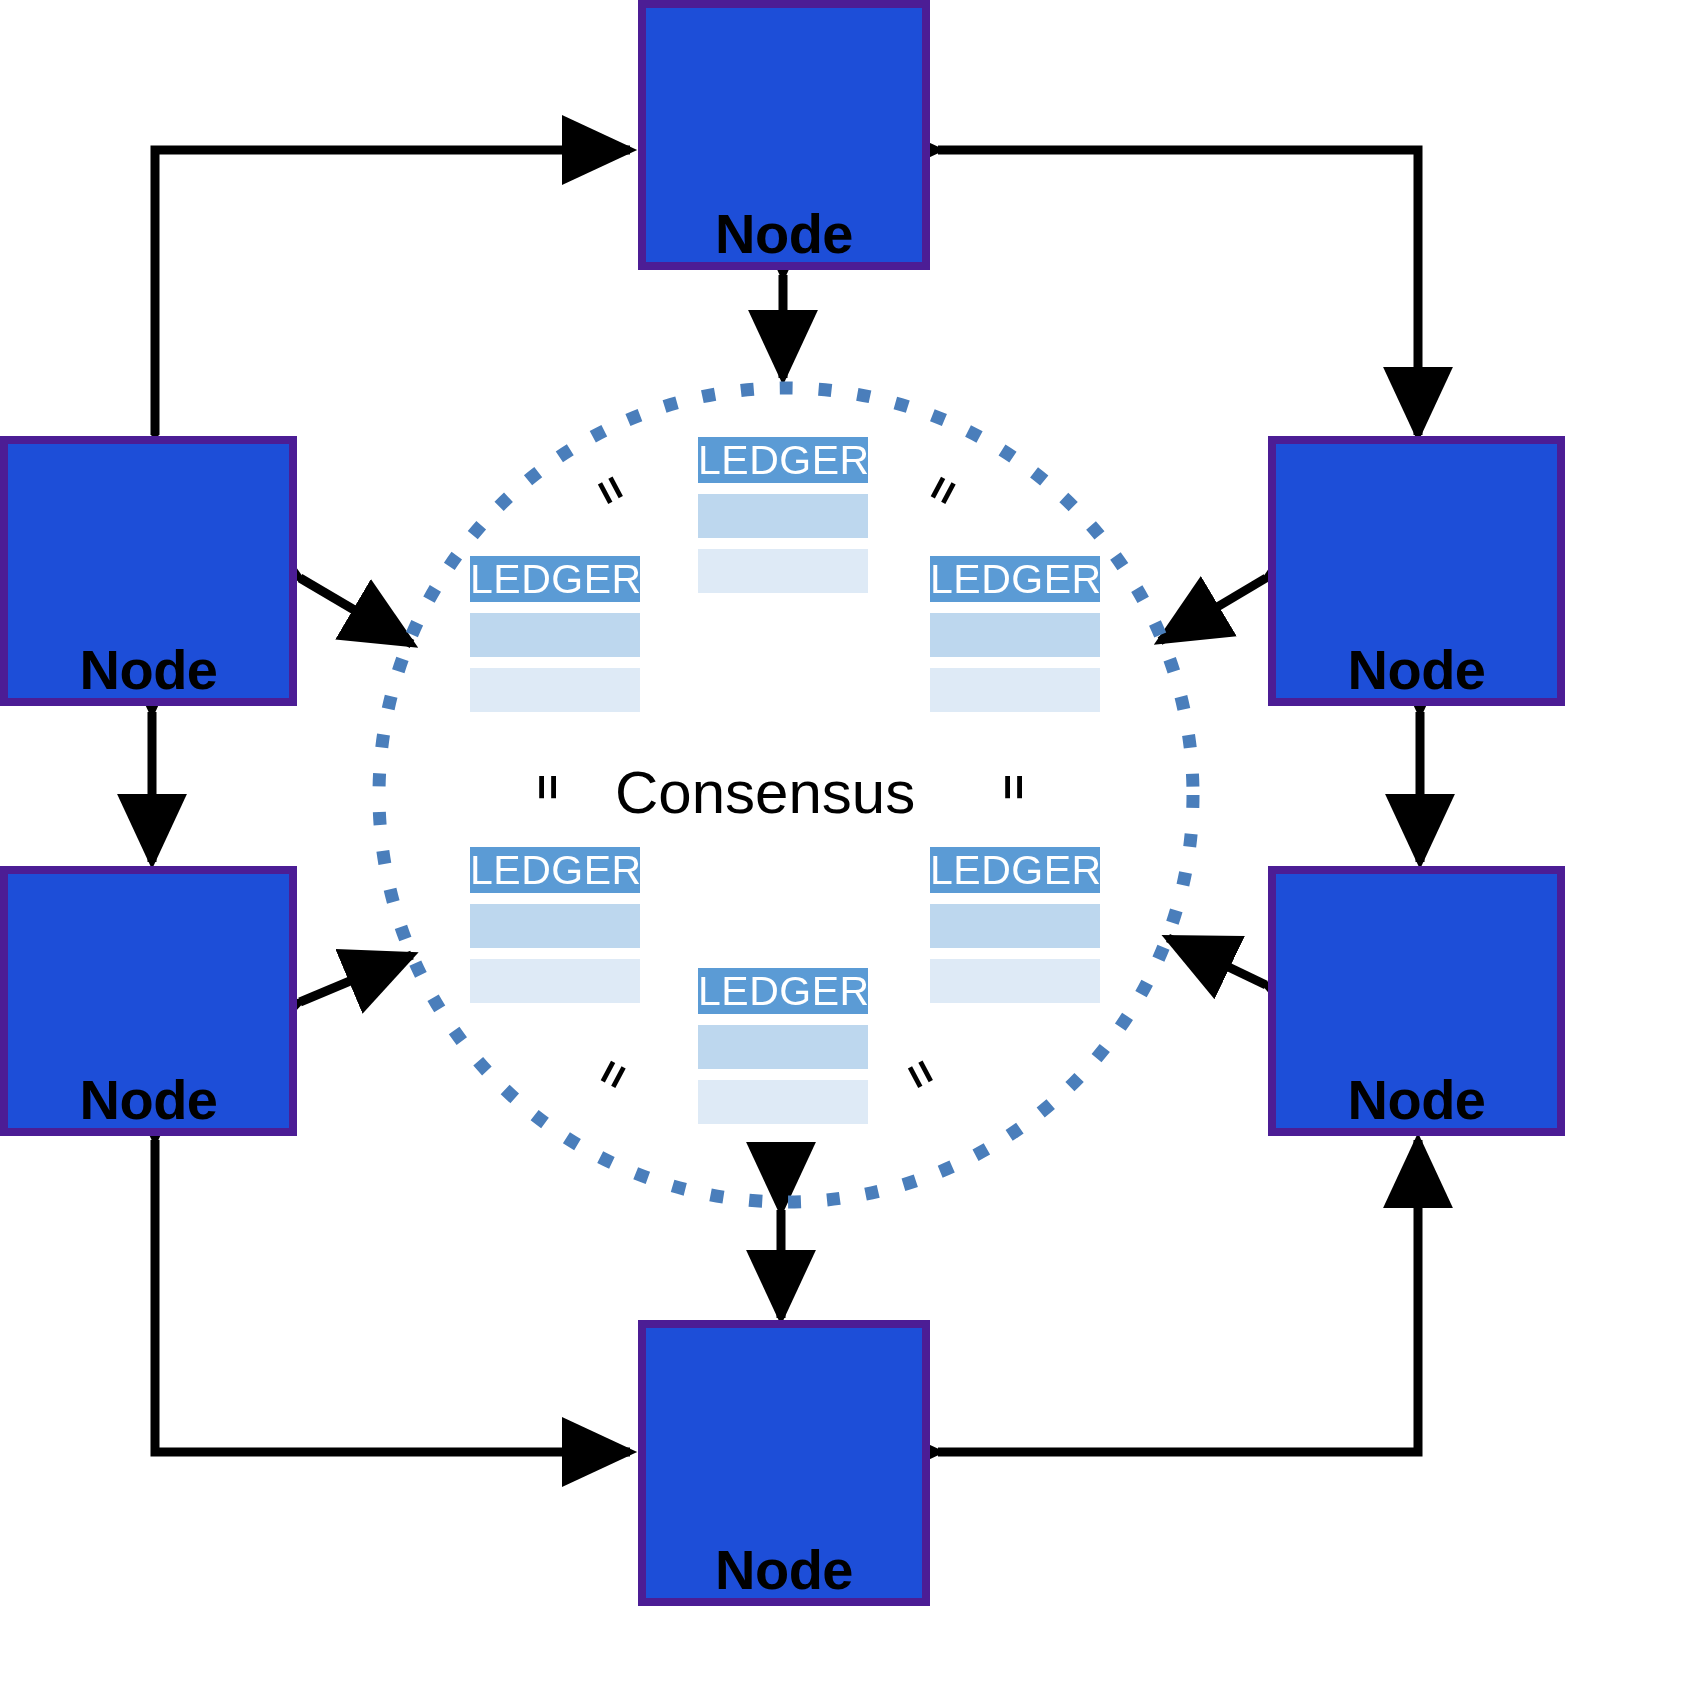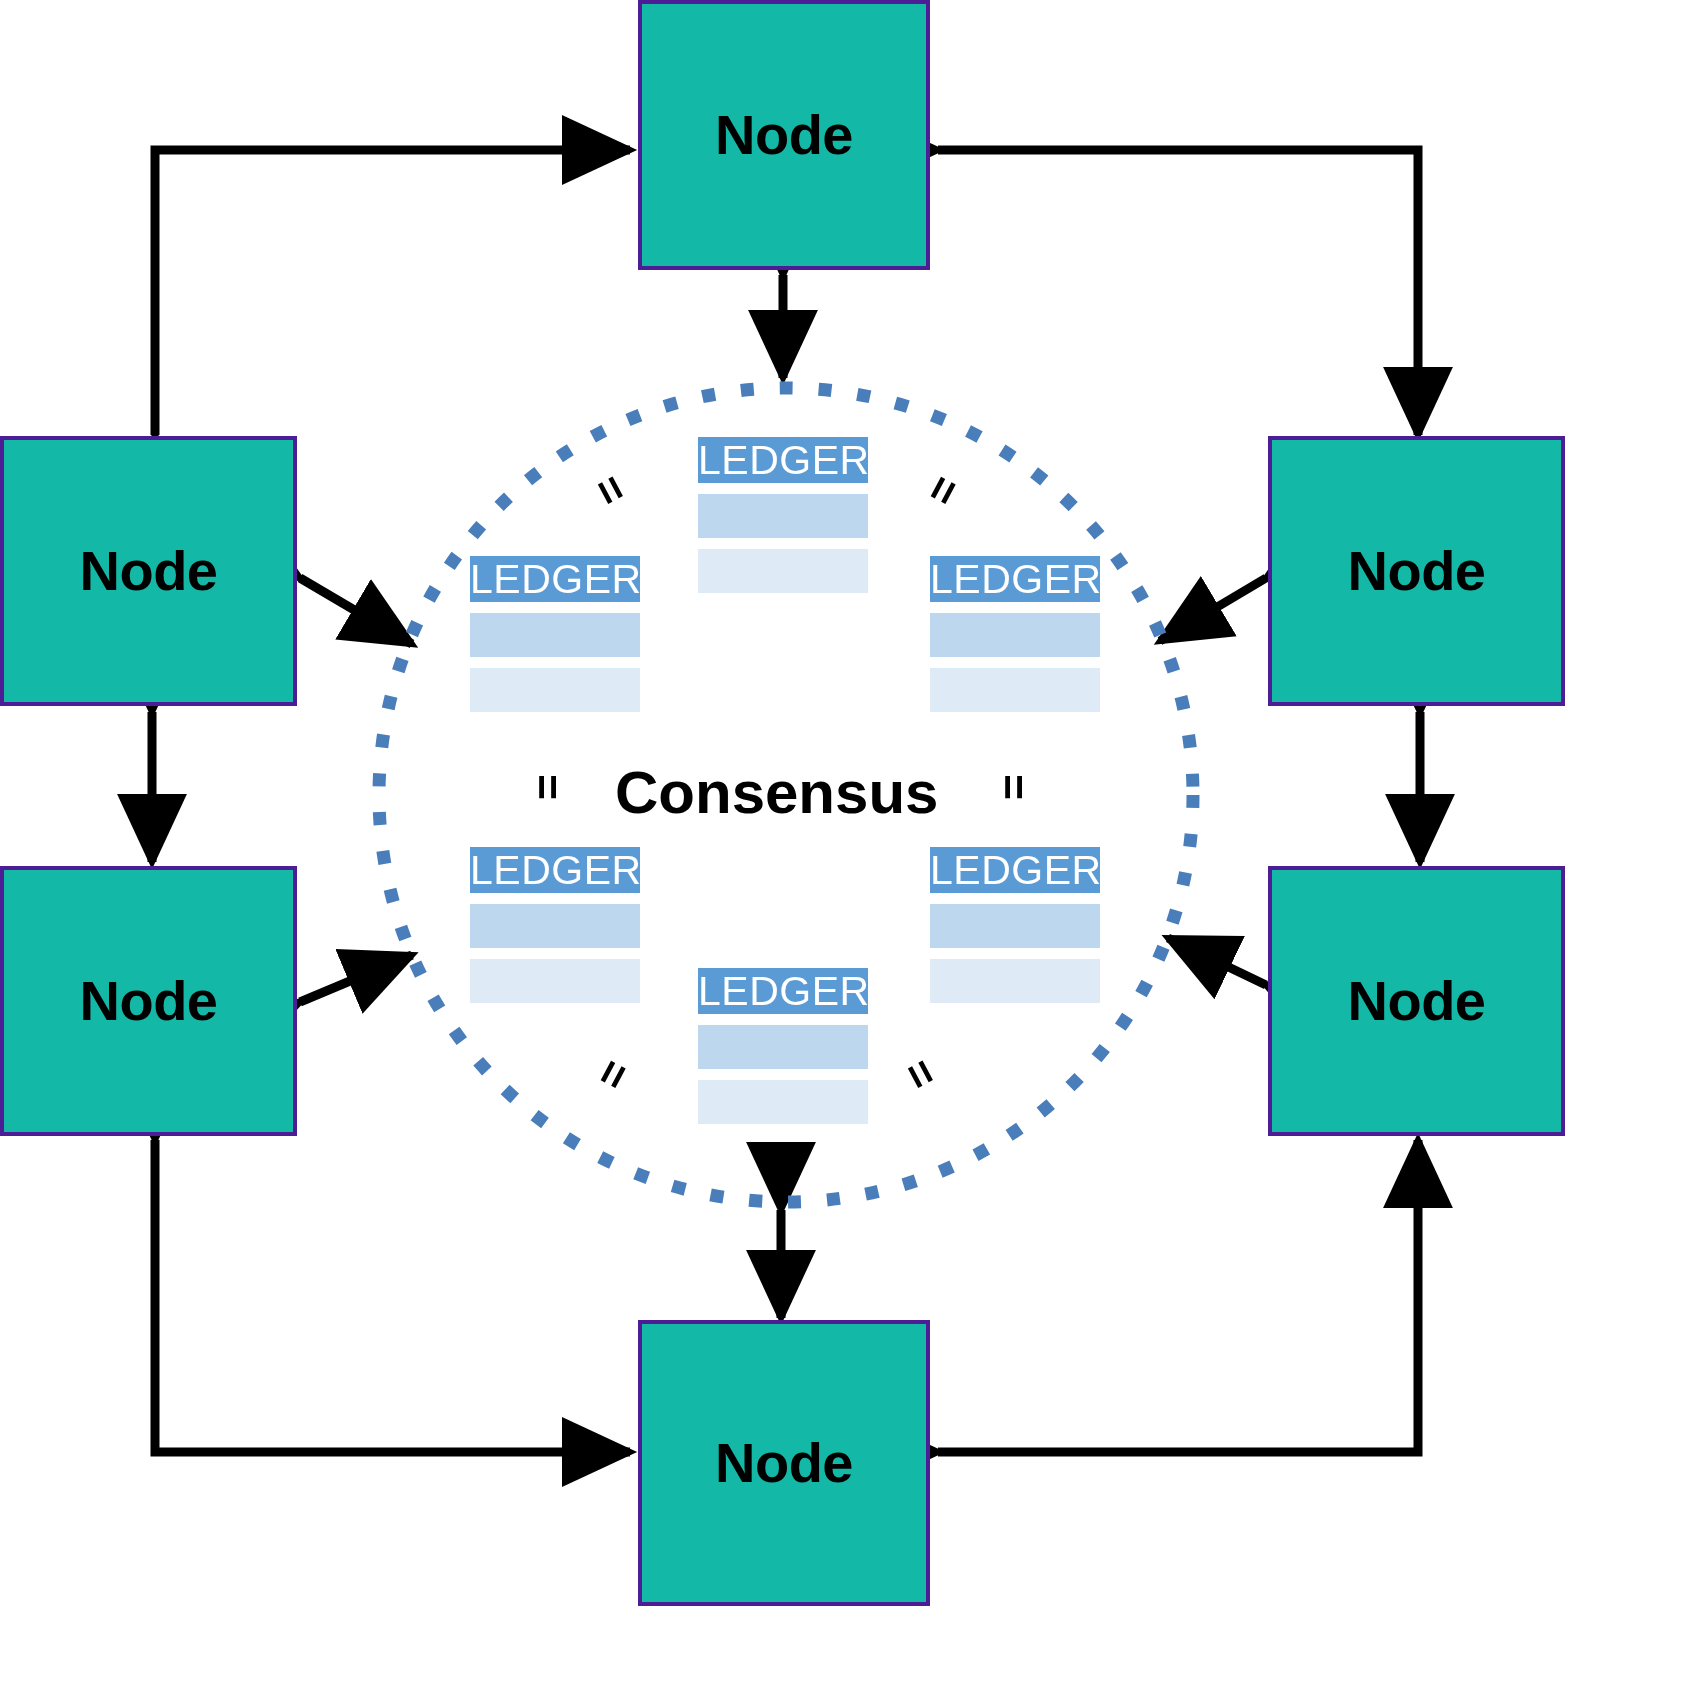--- a/index.html
+++ b/index.html
@@ -7,24 +7,24 @@
        font-family:"Liberation Sans","DejaVu Sans",sans-serif;}
 
   #stage{position:absolute;left:0;top:0;width:1698px;height:1706px;}
 
   
   svg.layer{position:absolute;left:0;top:0;width:1698px;height:1706px;overflow:visible;}
 
   
   .node{
     position:absolute;
-    background:#14b8a6;
-    border:4px solid #4c1d95;
+    background:#1d4ed8;
+    border:8px solid #4c1d95;
     box-sizing:border-box;
-    display:flex;align-items:center;justify-content:center;
+    display:flex;align-items:flex-end;justify-content:center;
   }
   .node .label{
     font-size:56px;
     font-weight:700;
     color:#000000;
     letter-spacing:-0.5px;
     line-height:1;
     user-select:none;
   }
 
@@ -47,21 +47,21 @@
   .eq{position:absolute;font-size:44px;font-weight:800;color:#000;
       line-height:1;user-select:none;}
   .eq.slant-r{transform:rotate(62deg);}
   .eq.slant-l{transform:rotate(-62deg);}
   .eq.upright{transform:rotate(90deg);}
 
   
   #consensus-label{
     position:absolute;
     font-size:60px;
-    font-weight:700;
+    font-weight:400;
     color:#000;
     white-space:nowrap;
     user-select:none;
   }
 </style>
 </head>
 <body>
 
 <div id="stage">
 

